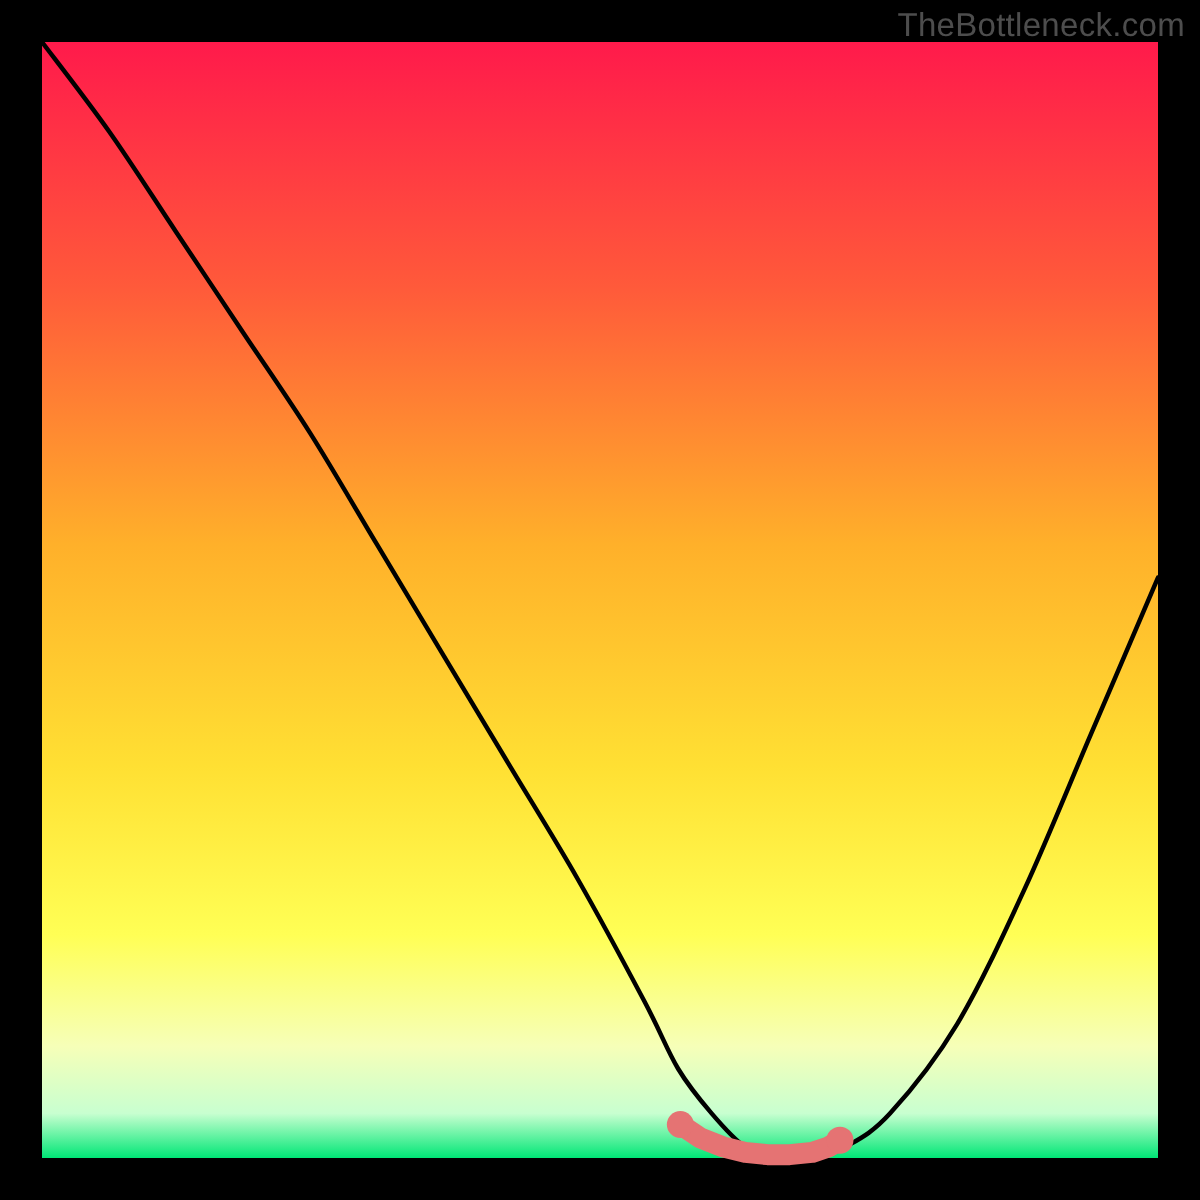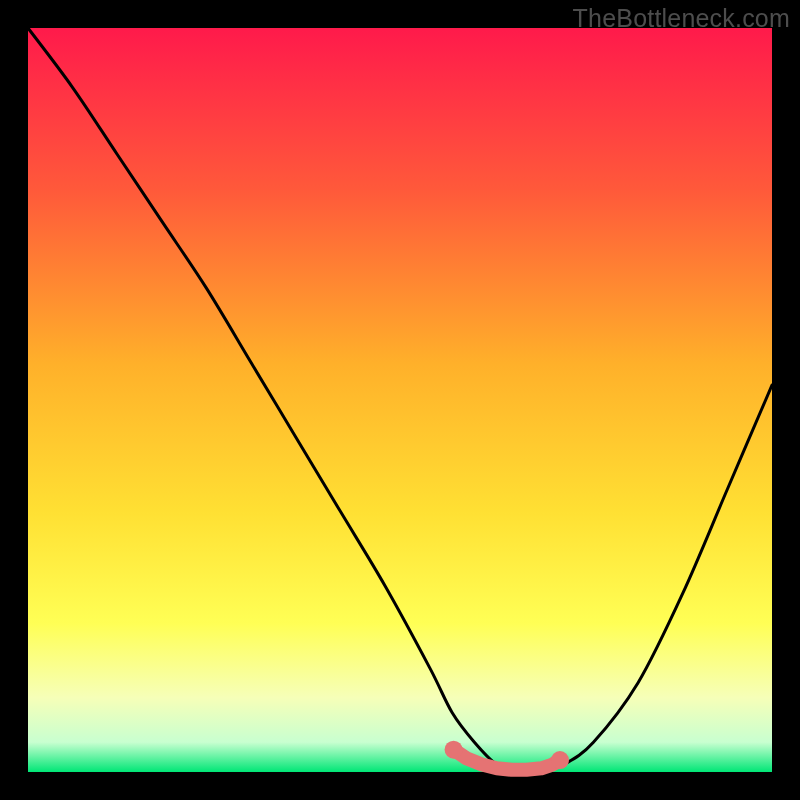--- a/index.html
+++ b/index.html
@@ -24,21 +24,21 @@
     left: 0;
     top: 0;
     width: 100%;
     height: 100%;
   }
   .watermark {
     position: absolute;
     top: 4px;
     right: 10px;
     color: #4d4d4d;
-    font-size: 25px;
+    font-size: 22px;
     font-weight: 500;
     letter-spacing: 0.2px;
   }
   svg.curve {
     position: absolute;
     left: 0;
     top: 0;
     width: 100%;
     height: 100%;
     overflow: visible;

